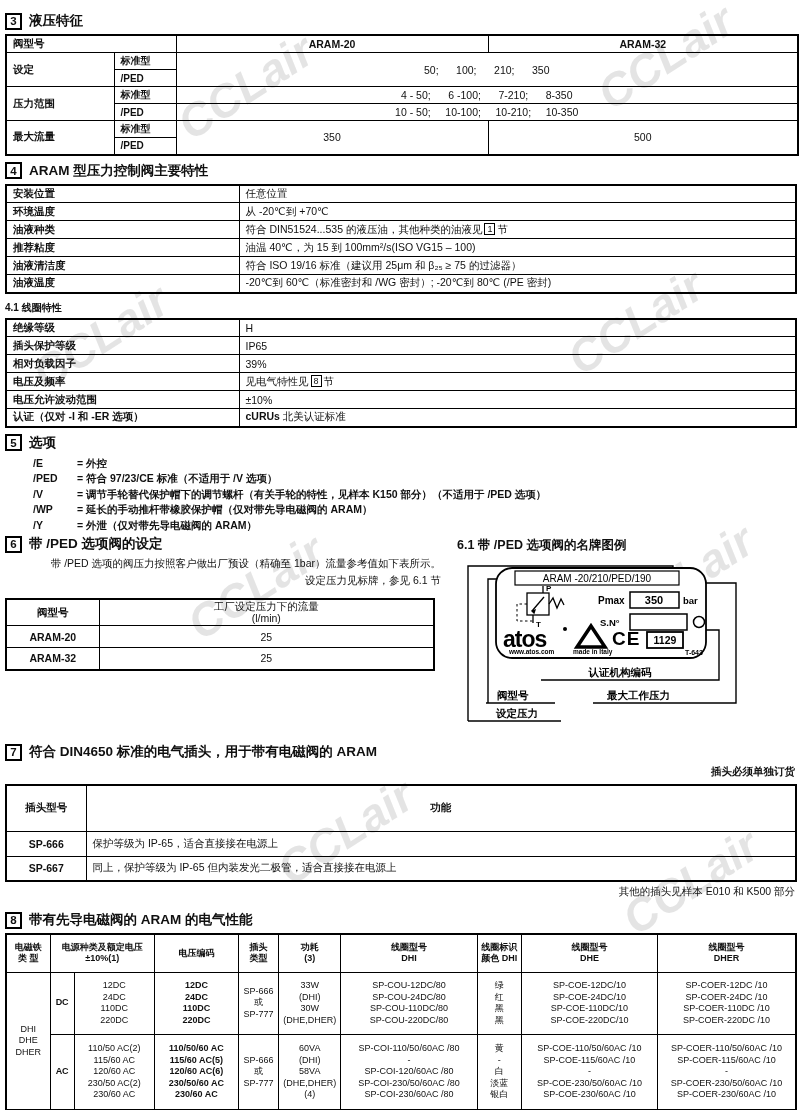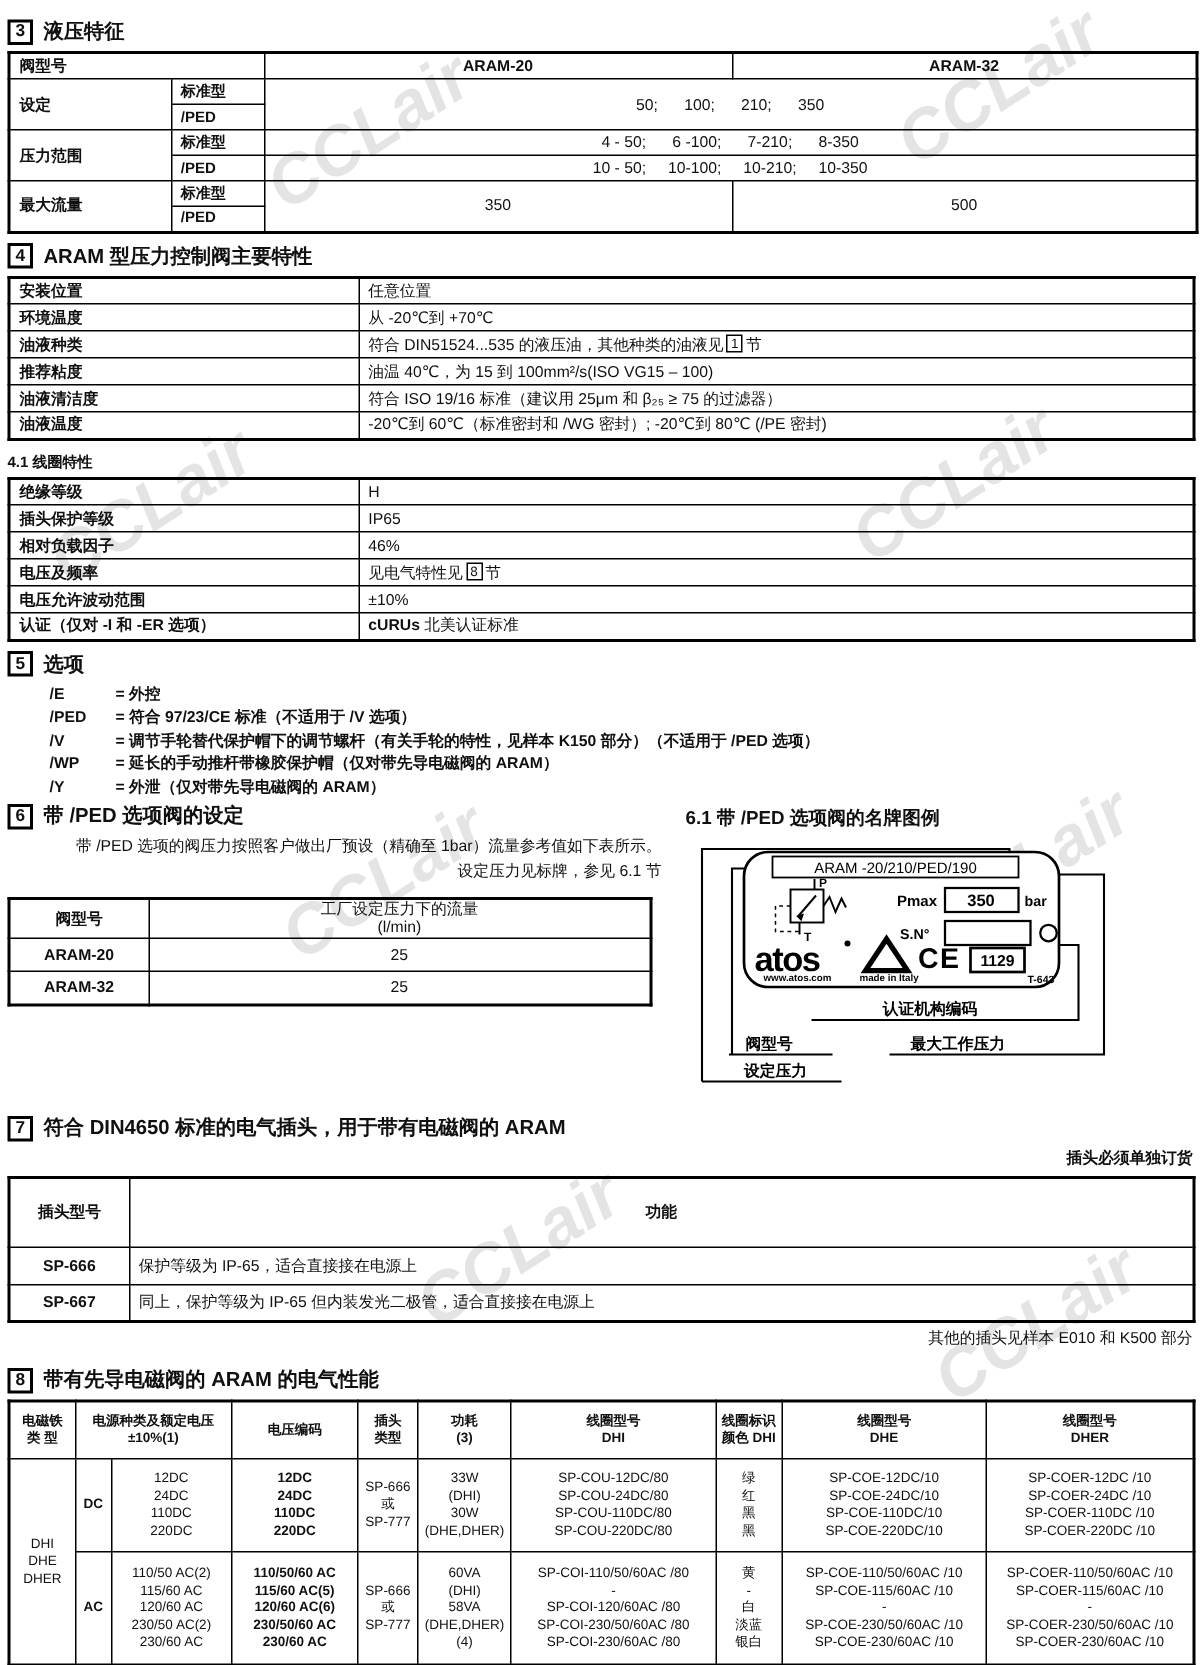--- a/index.html
+++ b/index.html
@@ -168,21 +168,21 @@
           <tr>
             <td class="lbl">绝缘等级</td>
         <td>H</td>
           </tr>
     <tr>
             <td class="lbl">插头保护等级</td>
         <td>IP65</td>
           </tr>
     <tr>
             <td class="lbl">相对负载因子</td>
-        <td>46%</td>
+        <td>39%</td>
           </tr>
     <tr>
             <td class="lbl">电压及频率</td>
         <td><span>见电气特性见</span><span class="numbox">8</span><span>节</span></td>
           </tr>
     <tr>
             <td class="lbl">电压允许波动范围</td>
         <td>±10%</td>
           </tr>
     <tr>

